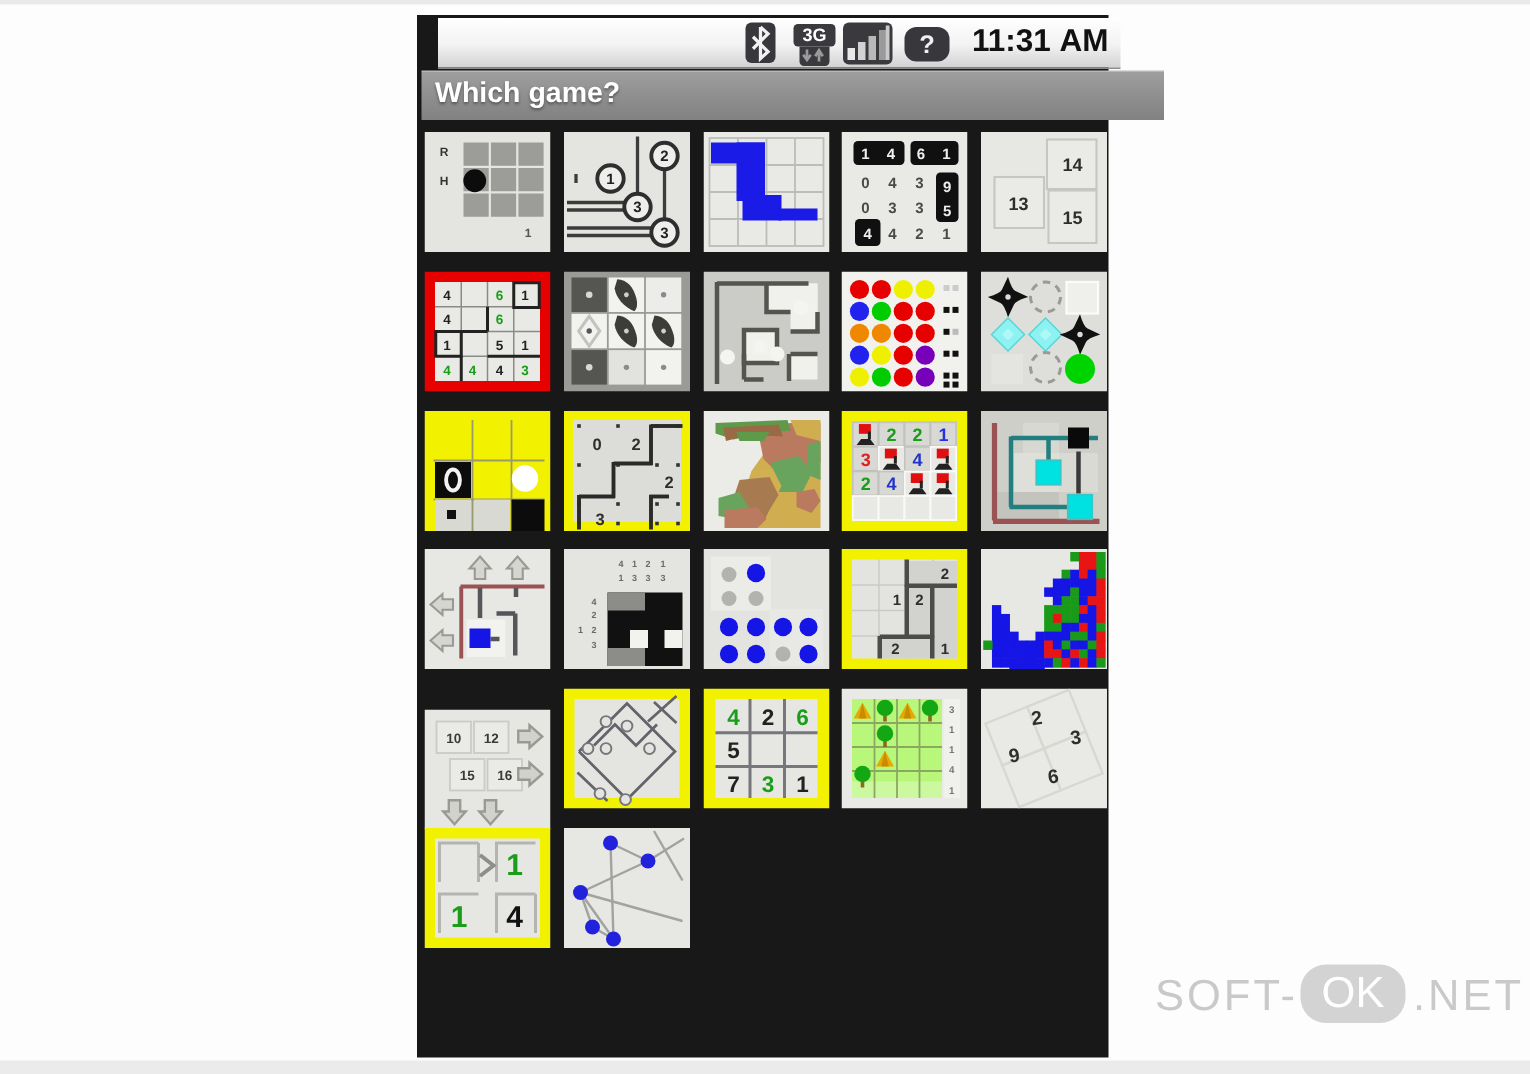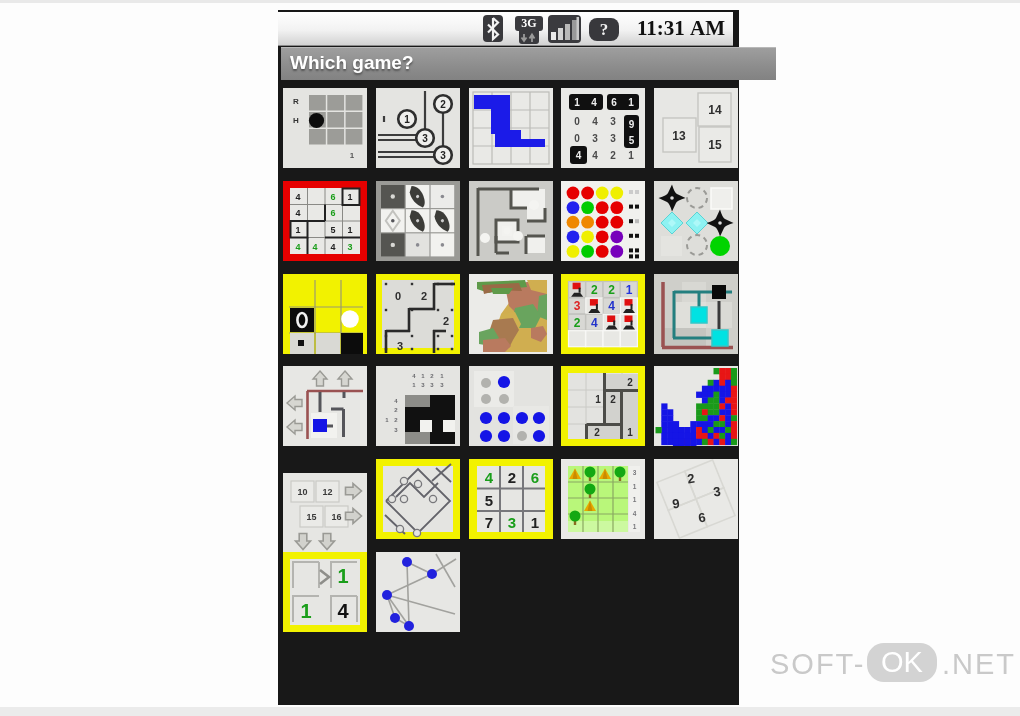--- a/index.html
+++ b/index.html
@@ -10,22 +10,22 @@
 </style>
 </head>
 <body>
 
 <div style="position:absolute;left:0;top:0;width:1020px;height:3px;background:#e9e9e9;"></div>
 
 <div style="position:absolute;left:0;top:707px;width:1020px;height:9px;background:#ebebeb;"></div>
 
 <div style="position:absolute;left:278px;top:10px;width:461px;height:695px;background:#181818;">
 
-  <div style="position:absolute;left:0;top:2px;width:455px;height:33px;
-       background:linear-gradient(#ffffff, #f2f2f2 55%, #d2d2d2);border-bottom:1.5px solid #8a8a8a;font-family:Liberation Serif, serif;">
+  <div style="position:absolute;left:14px;top:2px;width:455px;height:33px;
+       background:linear-gradient(#ffffff, #f2f2f2 55%, #d2d2d2);border-bottom:1.5px solid #8a8a8a;">
 
     <div style="position:absolute;left:205px;top:3px;width:20px;height:27px;background:#38383c;border-radius:4px;">
       <svg width="20" height="27" viewBox="0 0 20 27">
         <path d="M10 3 V24 L15 19.5 L5 9.5 M10 3 L15 7.5 L5 17.5" stroke="#f2f2f2" stroke-width="2.2" fill="none"></path>
       </svg>
     </div>
 
     <div style="position:absolute;left:237px;top:4px;width:28px;height:15px;background:#3a3a3e;border-radius:3px;
          color:#fff;font-size:12px;font-weight:bold;text-align:center;line-height:15px;">3G</div>
     <div style="position:absolute;left:241px;top:19px;width:20px;height:13px;background:#3a3a3e;border-radius:0 0 3px 3px;">

